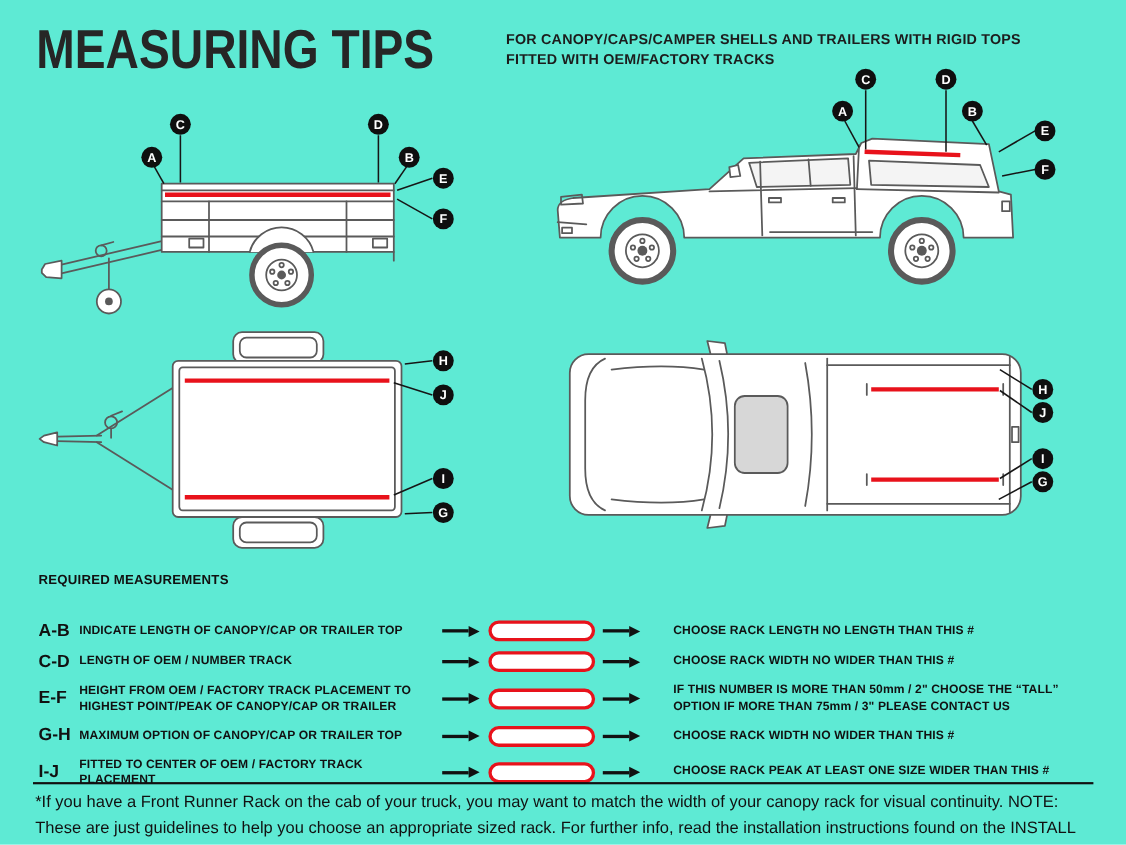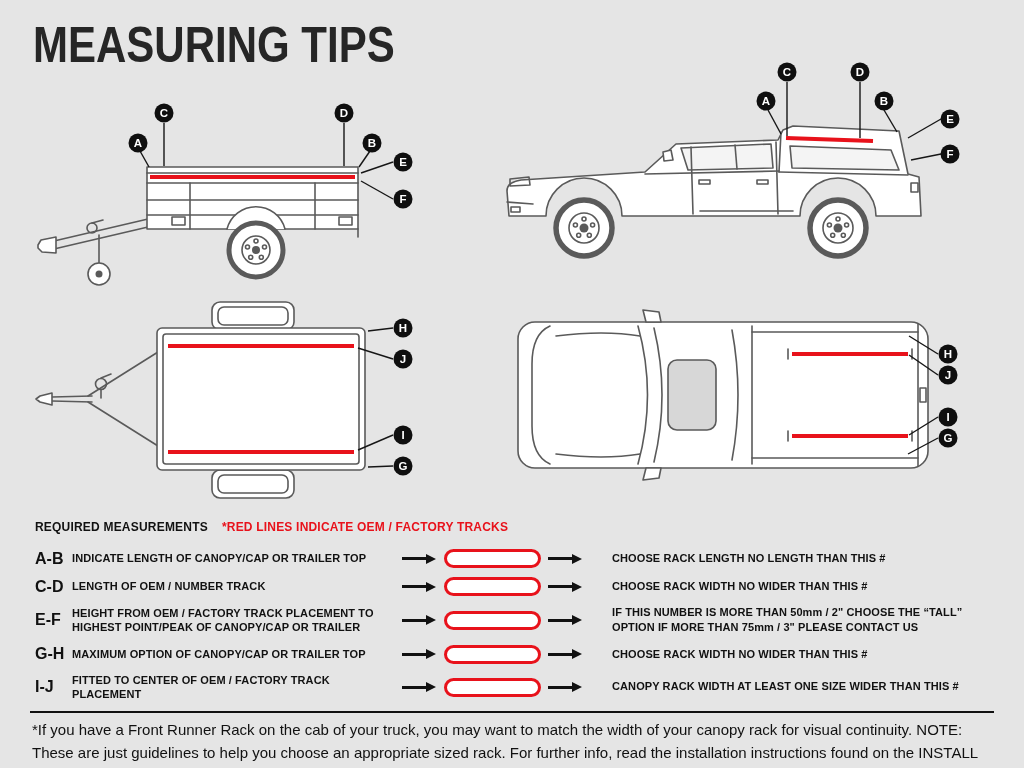--- a/index.html
+++ b/index.html
@@ -1,37 +1,37 @@
 <!DOCTYPE html>
 <html><head>
 <meta charset="utf-8">
 <style>
   *{margin:0;padding:0;box-sizing:border-box;}
   html,body{background:#fff;}
   body{font-family:"Liberation Sans",sans-serif;color:#111;}
-  .page{position:relative;width:1024px;height:768px;background:#e5e5e5;overflow:hidden;}
+  .page{position:relative;width:1024px;height:768px;background:#5eead4;overflow:hidden;}
 
   .title{position:absolute;left:33px;top:16px;font-size:50px;font-weight:bold;color:#262626;
          white-space:nowrap;transform:scaleX(0.84);transform-origin:left top;letter-spacing:0;}
   .subtitle{position:absolute;left:460px;top:27px;width:470px;font-size:13px;font-weight:bold;
             line-height:1.35;color:#1c1c1c;letter-spacing:0.2px;}
 
   .illus{position:absolute;}
   .illus svg{display:block;width:100%;height:100%;}
   .art{stroke:#5a5a5a;stroke-width:1.6;fill:none;stroke-linecap:round;stroke-linejoin:round;}
   .artf{fill:#ffffff;}
   .win{fill:#f4f4f4;}
   .track{stroke:#E8121B;stroke-width:4;fill:none;}
   .leader{stroke:#161616;stroke-width:1.4;fill:none;}
   .badge circle{fill:#0f0f0f;stroke:none;}
   .badge text{fill:#fff;font-size:11.5px;font-weight:bold;text-anchor:middle;
               font-family:"Liberation Sans",sans-serif;}
 
   .measure{position:absolute;left:35px;top:520px;width:958px;}
-  .mhead{display:flex;align-items:flex-end;margin-bottom:15px;}
+  .mhead{display:flex;align-items:flex-end;margin-bottom:30px;}
   .mhead .lbl{font-size:12px;font-weight:bold;letter-spacing:0.2px;}
   .mhead .red{font-size:12px;font-weight:bold;color:#E8121B;margin-left:14px;letter-spacing:0.2px;}
   .mgrid{display:grid;grid-template-columns:37px 330px 42px 104px 64px 1fr;row-gap:9px;align-items:center;}
   .mrow{display:contents;}
   .mkey{font-size:16px;font-weight:bold;}
   .mdesc{font-size:11px;font-weight:bold;line-height:1.3;padding-right:4px;letter-spacing:0.1px;}
   .mresult{font-size:11px;font-weight:bold;line-height:1.4;max-width:398px;letter-spacing:0.1px;}
   .acell{display:flex;align-items:center;}
   .arrow{display:block;width:24px;height:3px;background:#111;position:relative;}
   .arrow::after{content:"";position:absolute;left:100%;top:50%;transform:translateY(-50%);
@@ -42,20 +42,21 @@
   .footer{position:absolute;left:30px;top:711px;width:964px;
           border-top:2px solid #111;border-bottom:2px solid #111;padding:6px 2px 8px;}
   .footnote{font-size:15px;line-height:1.5;color:#111;}
 </style>
 </head>
 <body>
 
 <div class="page">
 
   <h1 class="title">MEASURING TIPS</h1>
+  <div class="subtitle">FOR CANOPY/CAPS/CAMPER SHELLS AND TRAILERS WITH RIGID TOPS FITTED WITH OEM/FACTORY TRACKS</div>
 
   <div class="illus" style="left:22px;top:78px;width:430px;height:225px;">
     <svg viewBox="0 0 430 225">
       <g class="art">
         <path d="M126,141 L32,163"></path>
         <path d="M126,149 L32,171"></path>
         <path class="artf" d="M34,159 L19,162 L16,167 L16,170 L20,174 L34,175 Z"></path>
         <line x1="77" y1="157" x2="77" y2="187"></line>
         <circle cx="70" cy="150" r="5"></circle>
         <line x1="70" y1="145" x2="81" y2="142"></line>
@@ -282,21 +283,20 @@
       <g class="badge">
           <circle cx="448" cy="136" r="9.5"></circle>
           <text x="448" y="140">G</text>
         </g>
     </svg>
   </div>
 
   <section class="measure">
     <div class="mhead">
       <span class="lbl">REQUIRED MEASUREMENTS</span>
-      <span class="red">*RED LINES INDICATE OEM / FACTORY TRACKS</span>
     </div>
     <div class="mgrid">
 
       <div class="mrow">
         <div class="mkey">A-B</div>
         <div class="mdesc">INDICATE LENGTH OF CANOPY/CAP OR TRAILER TOP</div>
         <div class="acell">
             <span class="arrow"></span>
           </div>
         <div class="pillcell">
@@ -358,21 +358,21 @@
         <div class="mdesc">FITTED TO CENTER OF OEM / FACTORY TRACK PLACEMENT</div>
         <div class="acell">
             <span class="arrow"></span>
           </div>
         <div class="pillcell">
             <div class="pill"></div>
           </div>
         <div class="acell">
             <span class="arrow"></span>
           </div>
-        <div class="mresult">CANOPY RACK WIDTH AT LEAST ONE SIZE WIDER THAN THIS #</div>
+        <div class="mresult">CHOOSE RACK PEAK AT LEAST ONE SIZE WIDER THAN THIS #</div>
       </div>
 
     </div>
   </section>
 
   <footer class="footer">
     <p class="footnote">*If you have a Front Runner Rack on the cab of your truck, you may want to match the width of your canopy rack for visual continuity. NOTE: These are just guidelines to help you choose an appropriate sized rack. For further info, read the installation instructions found on the INSTALL tab and /or review the detailed measurements in the SPECS tab.</p>
   </footer>
 
 </div>

